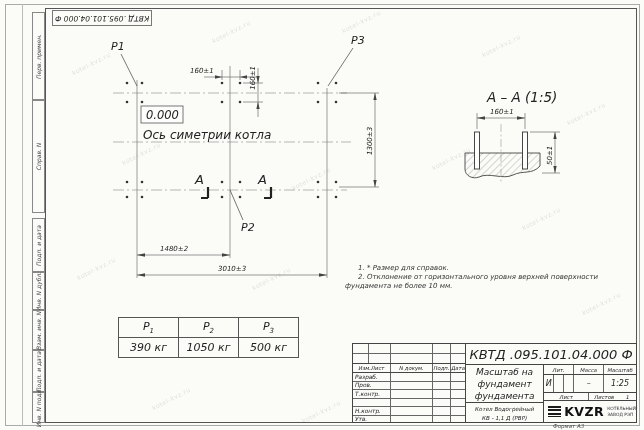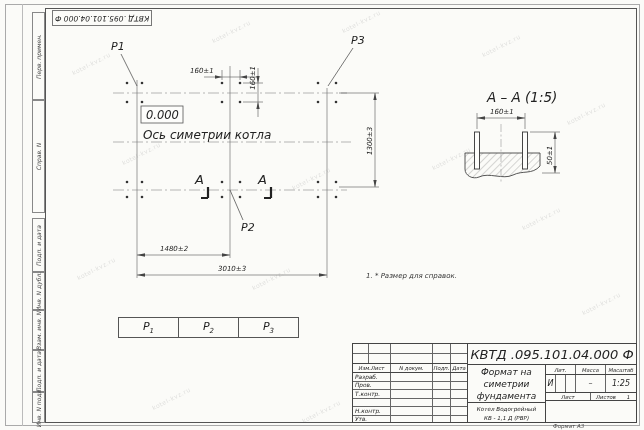--- a/index.html
+++ b/index.html
@@ -18,21 +18,21 @@
   
   .top-stamp{position:absolute;left:52px;top:10px;width:100px;height:16px;border:1px solid #777;
              display:flex;align-items:center;justify-content:center;}
   .top-stamp span{transform:rotate(180deg);font-size:7.5px;font-style:italic;white-space:nowrap;}
 
   svg text{font-family:"DejaVu Sans",sans-serif;font-style:italic;fill:#222;}
 
   
   .notes{position:absolute;left:345px;top:264px;width:290px;font-size:7px;font-style:italic;
          line-height:1.32;color:#333;}
-  .notes p{margin:8px;text-indent:13px;}
+  .notes p{margin:0;text-indent:13px;}
 
   
   .load-table{position:absolute;left:118px;top:317px;border-collapse:collapse;}
   .load-table td{border:1px solid #555;width:60px;height:20px;text-align:center;
                  font-style:italic;font-size:11px;}
   .load-table sub{font-size:7px;}
 
   
   .tb{position:absolute;left:352px;top:343px;width:285px;height:80px;border:1.5px solid #444;
       display:flex;font-style:italic;color:#222;background:transparent;}
@@ -250,28 +250,34 @@
       <line x1="107" y1="93" x2="125" y2="93"></line>
       <line x1="120" y1="52" x2="120" y2="93"></line>
     </g>
     <path d="M120,52 l-1.7,7 h3.4 z" fill="#444"></path>
     <path d="M120,93 l-1.7,-7 h3.4 z" fill="#444"></path>
     <text x="117" y="85" font-size="7" transform="rotate(-90 117 85)">50±1</text>
   </svg>
 
   <div class="notes">
     <p>1. * Размер для справок.</p>
+    <p>2. Отклонение от горизонтального уровня верхней поверхности фундамента не более 10 мм.</p>
   </div>
 
   <table class="load-table">
     <tbody>
         <tr>
       <td><span>P</span><sub>1</sub></td>
       <td><span>P</span><sub>2</sub></td>
       <td><span>P</span><sub>3</sub></td>
+    </tr>
+    <tr>
+      <td>390 кг</td>
+      <td>1050 кг</td>
+      <td>500 кг</td>
     </tr>
   </tbody>
     </table>
 
   <div class="tb">
     <div class="tb-left">
       <div class="tb-res">
         <div class="br bb"></div>
           <div class="br bb"></div>
           <div class="br bb"></div>
@@ -325,22 +331,22 @@
           <div class="sig-c2 br"></div>
           <div class="sig-c3"></div>
       </div>
     </div>
 
     <div class="tb-right">
       <div class="tb-desig">КВТД .095.101.04.000 Ф</div>
       <div class="tb-body">
         <div class="tb-title-col">
           <div class="tb-title">
-            <div>Формат на</div>
-            <div>симетрии</div>
+            <div>Масштаб на</div>
+            <div>фундамент</div>
             <div>фундамента</div>
           </div>
           <div class="tb-product">
             <div>Котел Водогрейный</div>
             <div>КВ - 1,1 Д  (РВР)</div>
           </div>
         </div>
         <div class="tb-rcol">
           <div class="lmm-hdr">
             <div class="br" style="width:30px">Лит.</div>
@@ -352,19 +358,27 @@
             <div class="lit-sub br"></div>
             <div class="lit-sub br"></div>
             <div class="br" style="width:30px">–</div>
             <div style="flex:1">1:25</div>
           </div>
           <div class="list-row">
             <div class="br" style="width:45px">Лист</div>
             <div style="width:30px">Листов</div>
             <div style="flex:1">1</div>
           </div>
+          <div class="tb-logo">
+            <div class="logo-bars"></div>
+            <div class="logo-word">KVZR</div>
+            <div class="logo-cap">
+              <div>КОТЕЛЬНЫЙ</div>
+              <div>ЗАВОД РЭП</div>
+            </div>
+          </div>
         </div>
       </div>
     </div>
   </div>
 
   <div class="format-note">Формат А3</div>
 </div>
 
 </body></html>

